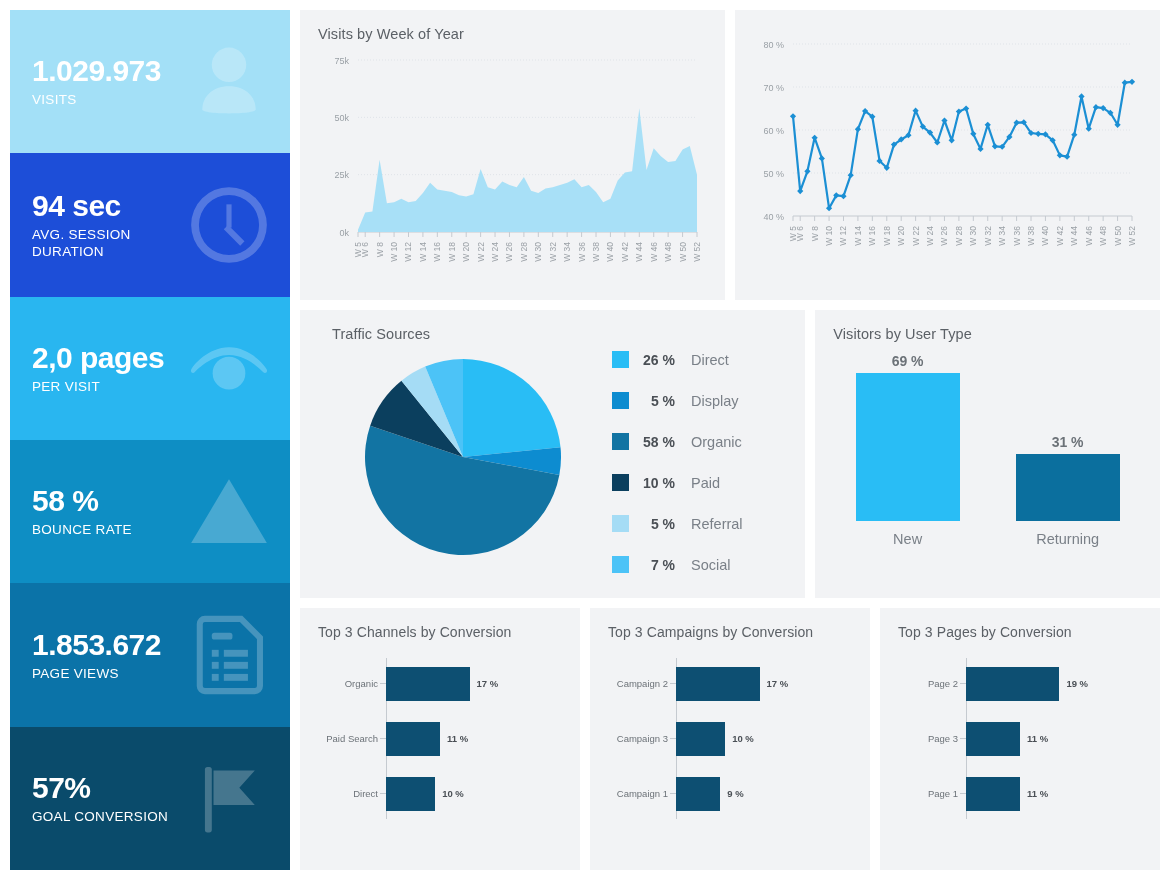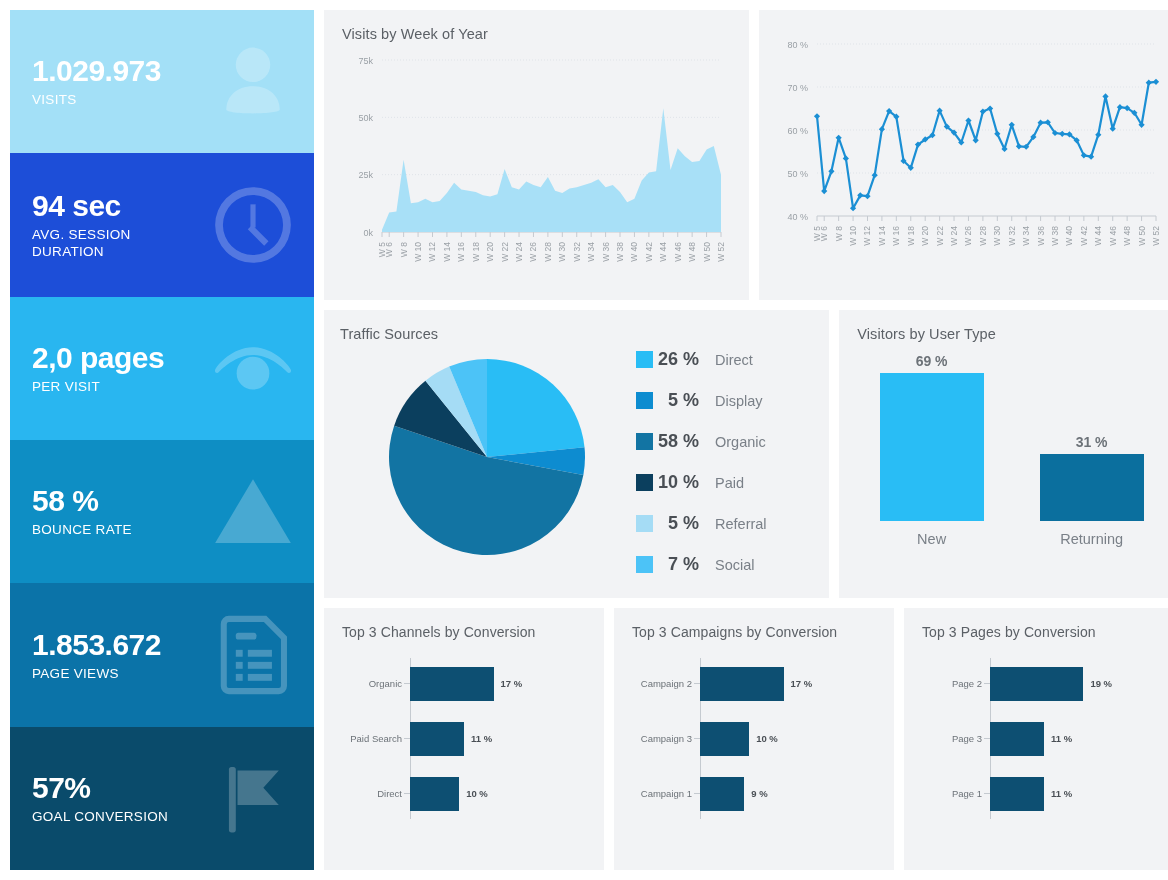--- a/index.html
+++ b/index.html
@@ -11,21 +11,21 @@
   }
   .dashboard {
     width: 1168px; height: 880px;
     display: flex;
     padding: 10px 8px 10px 10px;
     gap: 10px;
   }
 
   
   .kpi-column {
-    width: 304px;
+    width: 280px;
     display: flex;
     flex-direction: column;
     flex: none;
   }
   .kpi-card {
     flex: 1;
     position: relative;
     padding: 0 22px;
     display: flex;
     flex-direction: column;
@@ -123,21 +123,21 @@
     align-items: center;
     height: 41px;
   }
   .legend-swatch {
     width: 17px; height: 17px;
     flex: none;
   }
   .legend-pct {
     width: 62px;
     text-align: right;
-    font-size: 18px;
+    font-size: 14px;
     font-weight: bold;
     color: #4a4f55;
     padding-right: 16px;
   }
   .legend-name {
     font-size: 14.5px;
     color: #7a8088;
   }
 
   
@@ -511,21 +511,21 @@
               <span class="legend-swatch" style="background: rgb(165, 220, 245);"></span>
               <span class="legend-pct">5 %</span>
               <span class="legend-name">Referral</span>
             </div>
             <div class="legend-row">
               <span class="legend-swatch" style="background: rgb(76, 195, 247);"></span>
               <span class="legend-pct">7 %</span>
               <span class="legend-name">Social</span>
             </div>
           </div>
-        <div class="panel-title" style="position:absolute;top:16px;left:16px">Traffic Sources</div>
+        <div class="panel-title" style="position:absolute;top:16px;left:32px">Traffic Sources</div>
       </div>
       <div class="panel" style="flex:1">
         <div class="panel-title">Visitors by User Type</div>
         <div class="vbar-wrap" id="usertype-bars">
             <div class="vbar-item">
               <div style="display: flex; flex-direction: column; align-items: center; width: 100%;">
                 <div class="vbar-val">69 %</div>
                 <div class="vbar-rect" style="height: 148.35px; background: rgb(41, 189, 245);"></div>
               </div>
               <div class="vbar-name">New</div>

